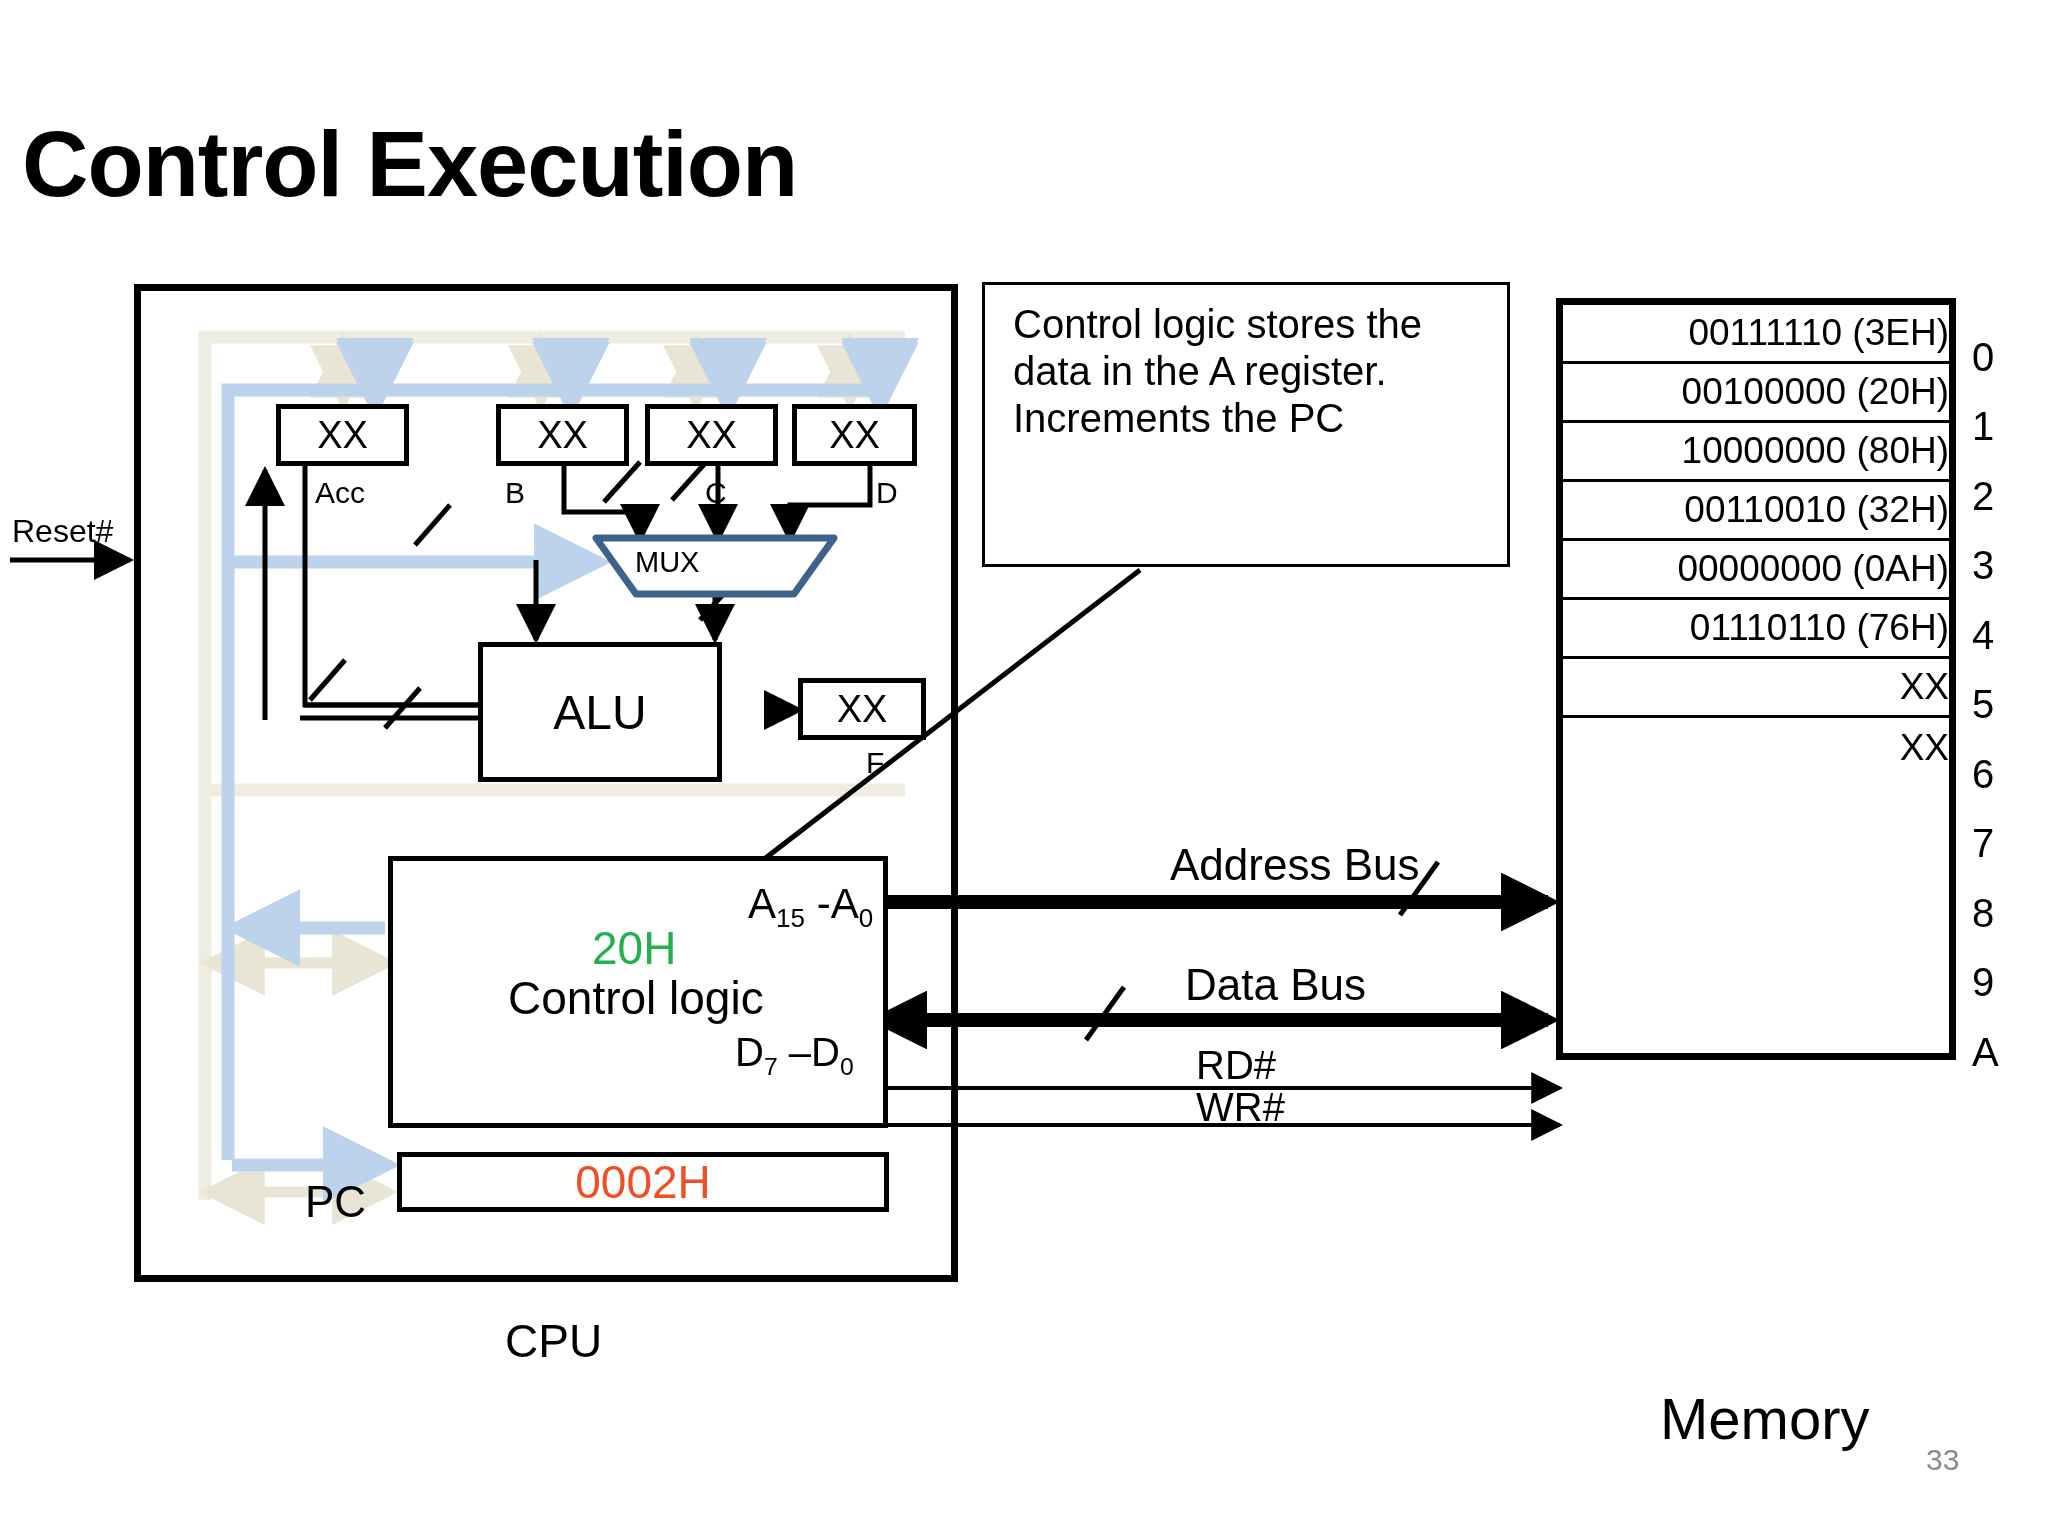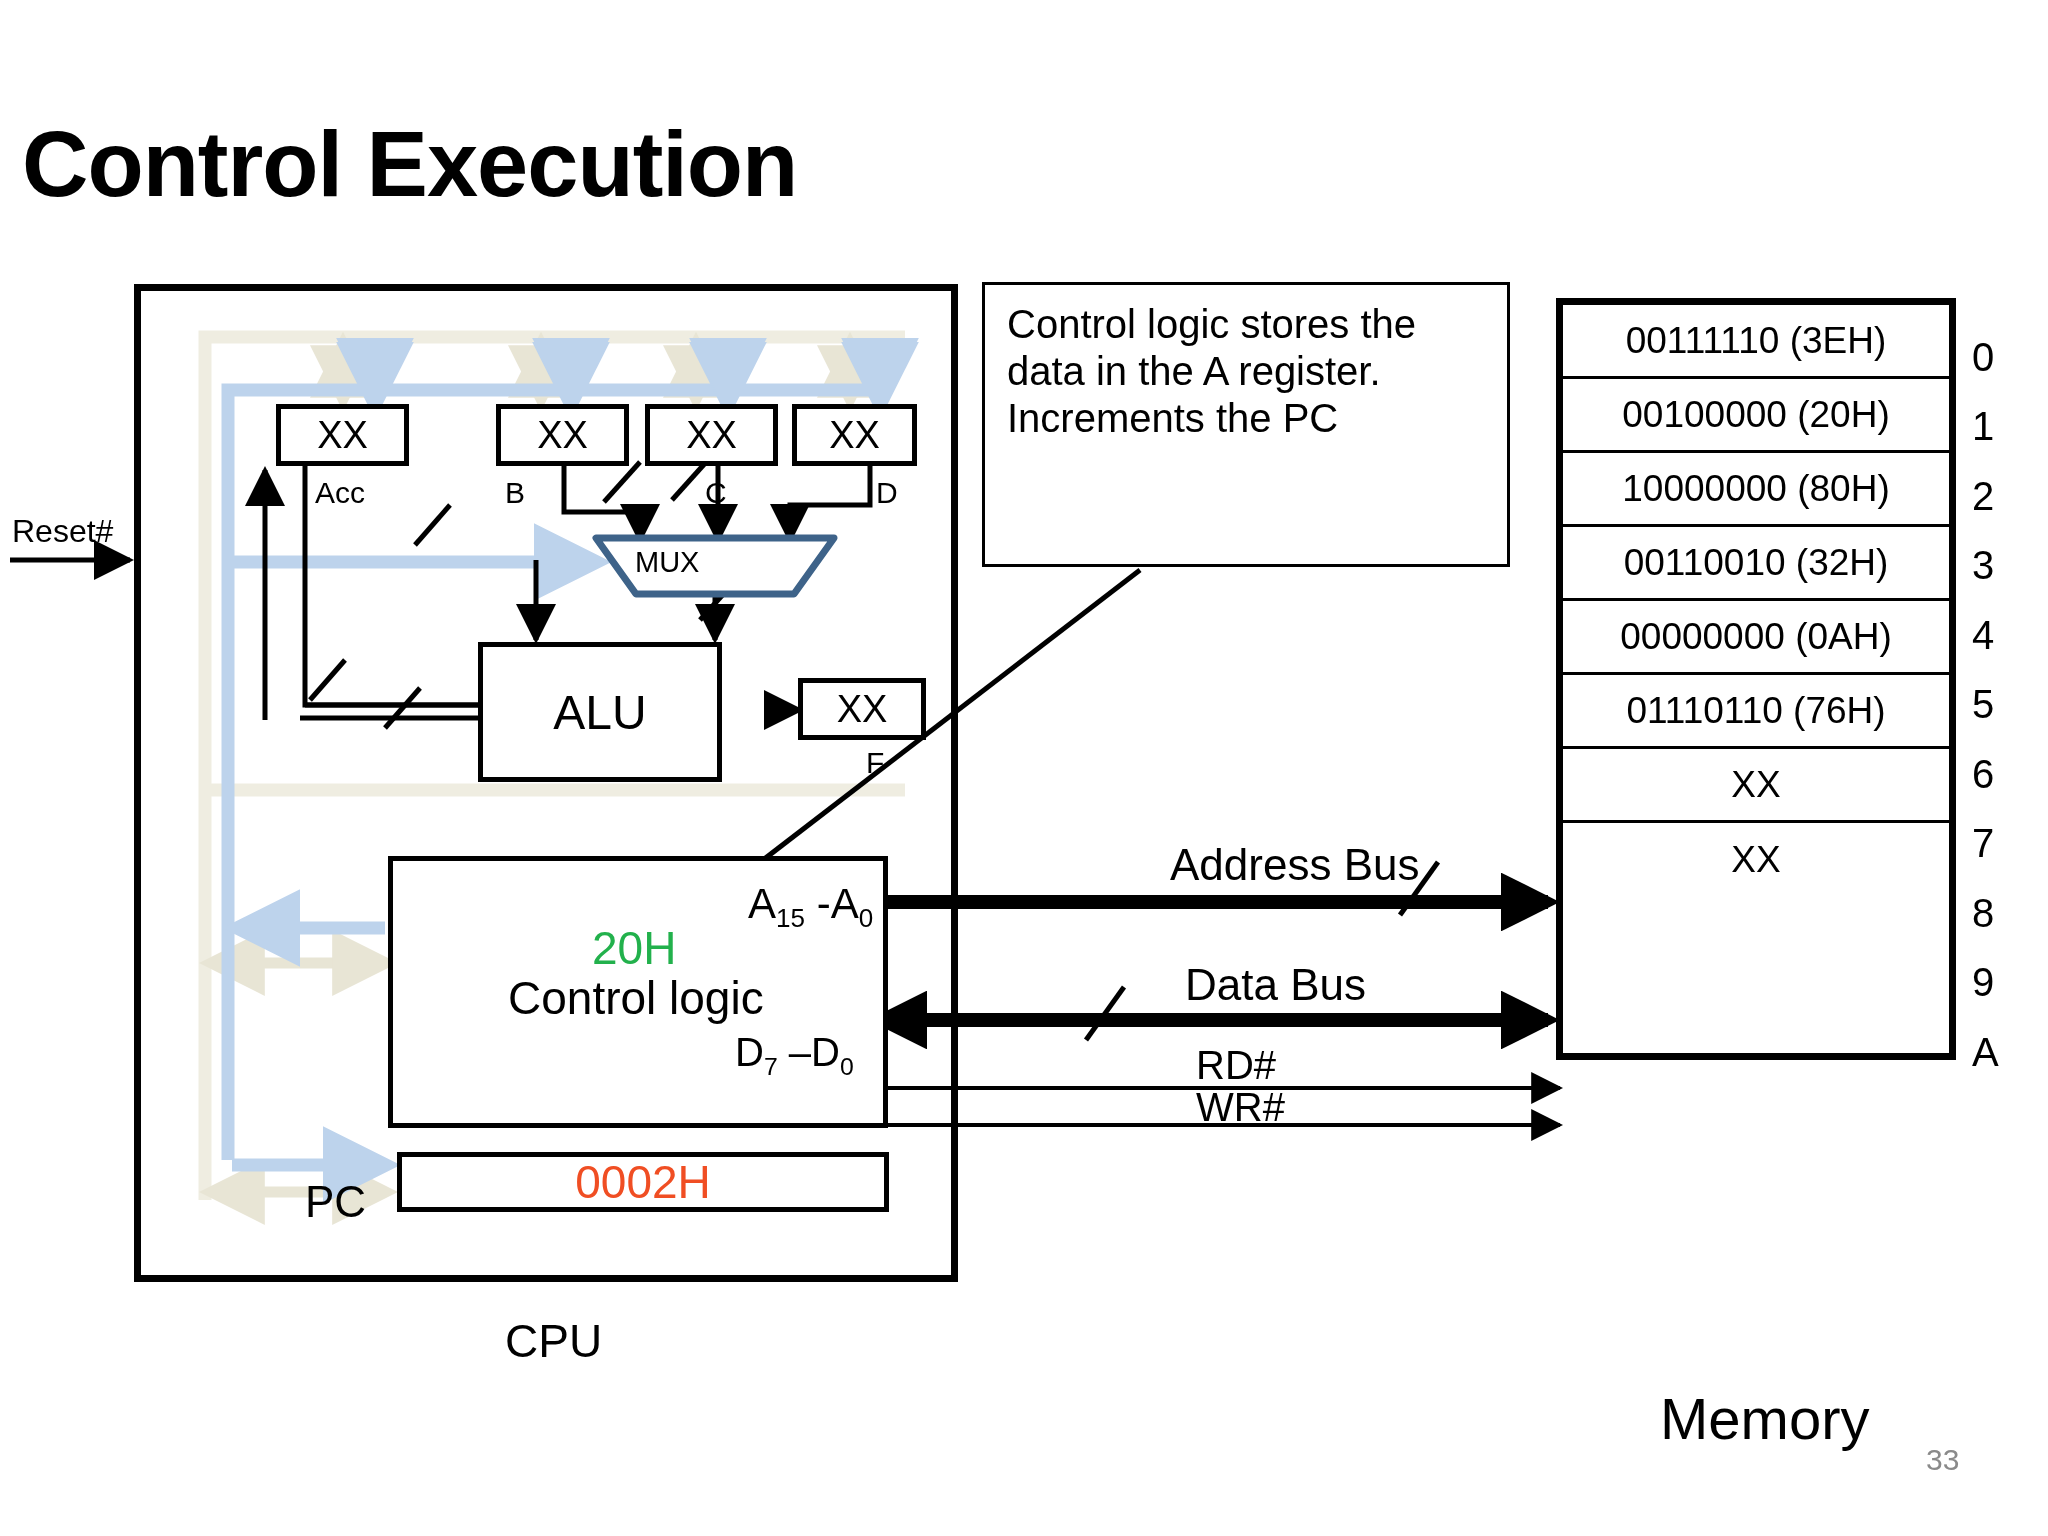--- a/index.html
+++ b/index.html
@@ -25,30 +25,30 @@
   .reg{font-size:38px;}
 
   
   .lbl{font-size:30px;line-height:1;white-space:nowrap;}
   .lbl-lg{font-size:40px;line-height:1;white-space:nowrap;}
   .lbl-xl{font-size:44px;line-height:1;white-space:nowrap;}
 
   
   #memory-table{left:1556px;top:298px;width:400px;height:762px;
                 border:7px solid #000;box-sizing:border-box;background:#fff;}
-  .mem-row{height:74px;box-sizing:border-box;border-bottom:3px solid #000;
-           display:flex;align-items:center;justify-content:center;
+  .mem-row{height:59px;box-sizing:border-box;border-bottom:3px solid #000;
+           display:flex;align-items:center;justify-content:flex-end;
            font-size:37px;}
   .mem-row:last-child{border-bottom:none;}
   .mem-addr{position:absolute;left:1972px;font-size:40px;line-height:1;}
 
   
   #callout-box{left:982px;top:282px;width:528px;height:285px;
                border:3px solid #000;box-sizing:border-box;background:#fff;
-               padding:16px 20px 0 22px;font-size:40px;line-height:1.17;}
+               padding:16px 20px 0 28px;font-size:40px;line-height:1.17;}
 
   
   svg.overlay{position:absolute;left:0;top:0;width:2048px;height:1536px;
               pointer-events:none;}
 
   
   #page-number{left:1926px;top:1443px;font-size:30px;color:#8a8a8a;}
   .subnum{font-size:0.62em;vertical-align:sub;}
 </style>
 </head>

